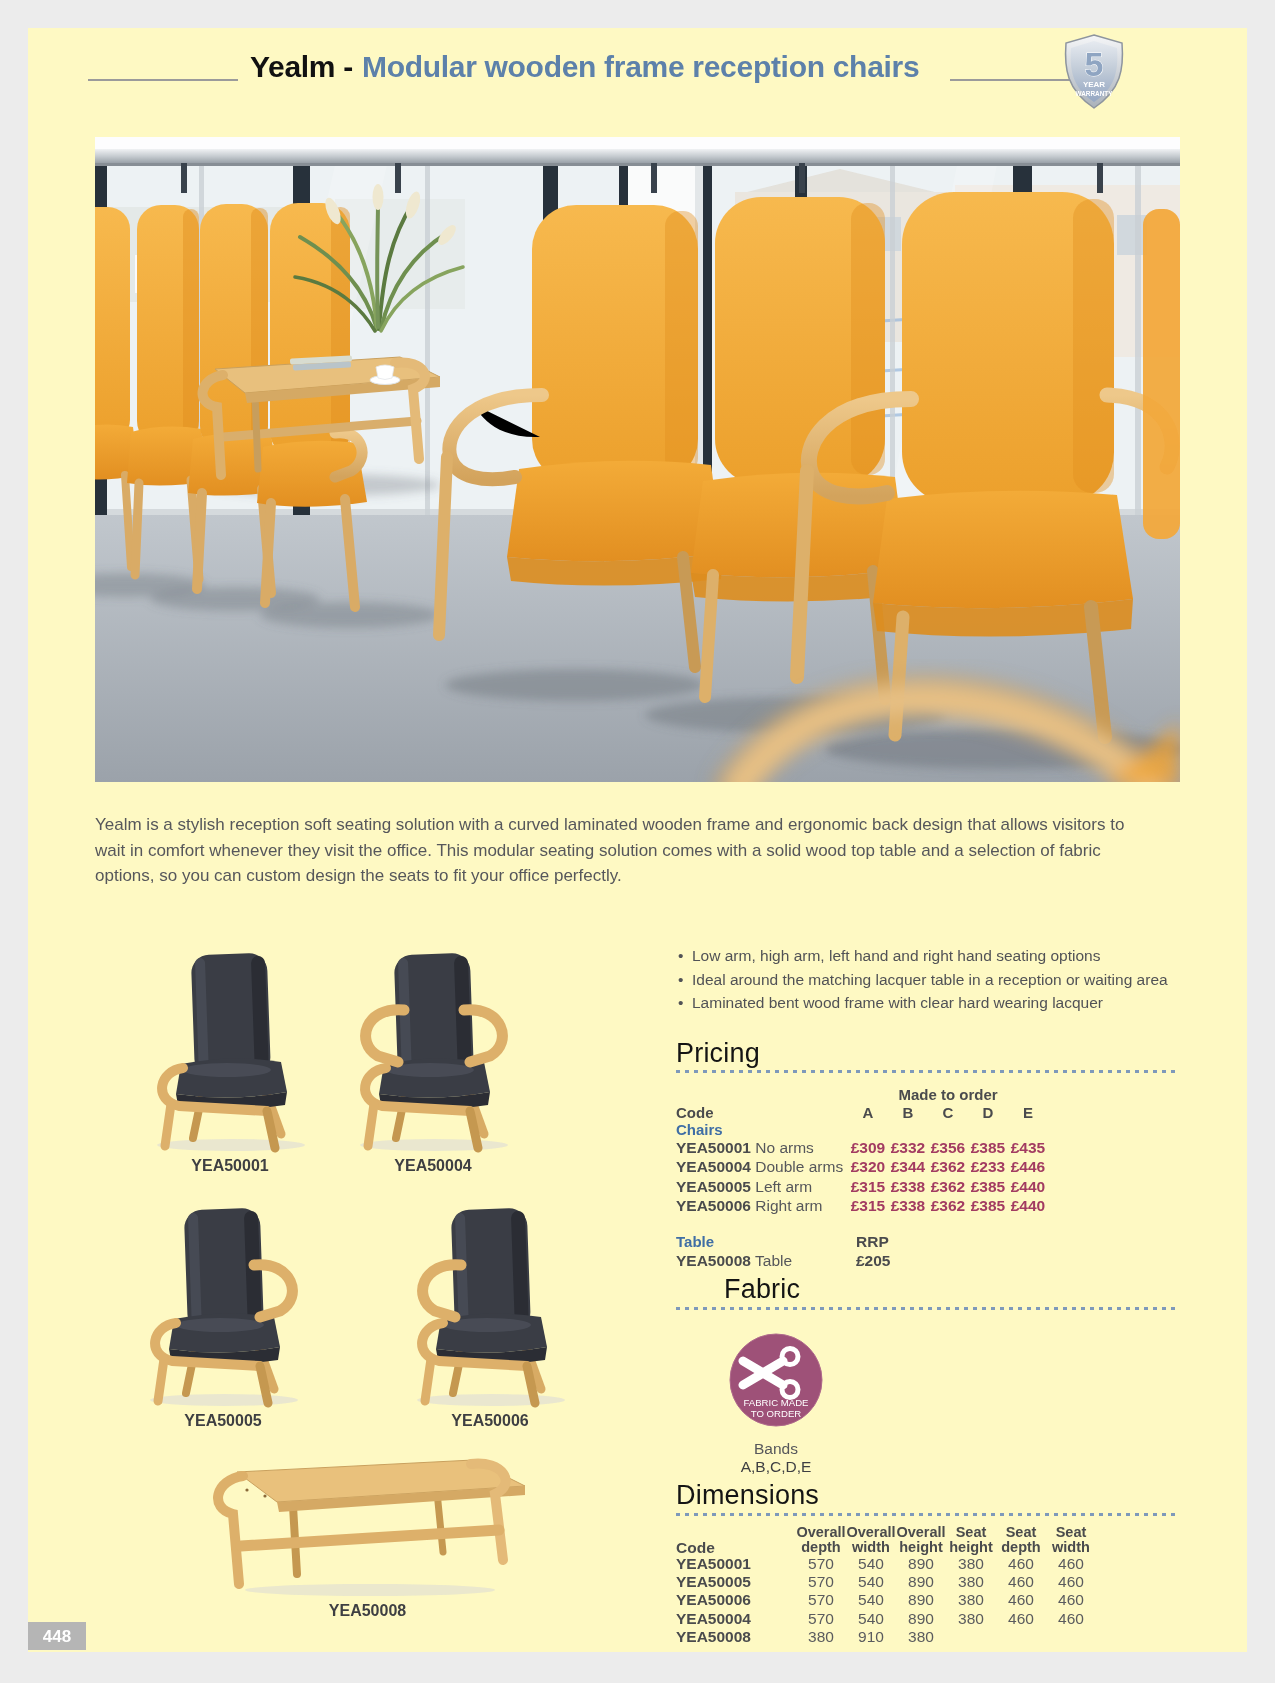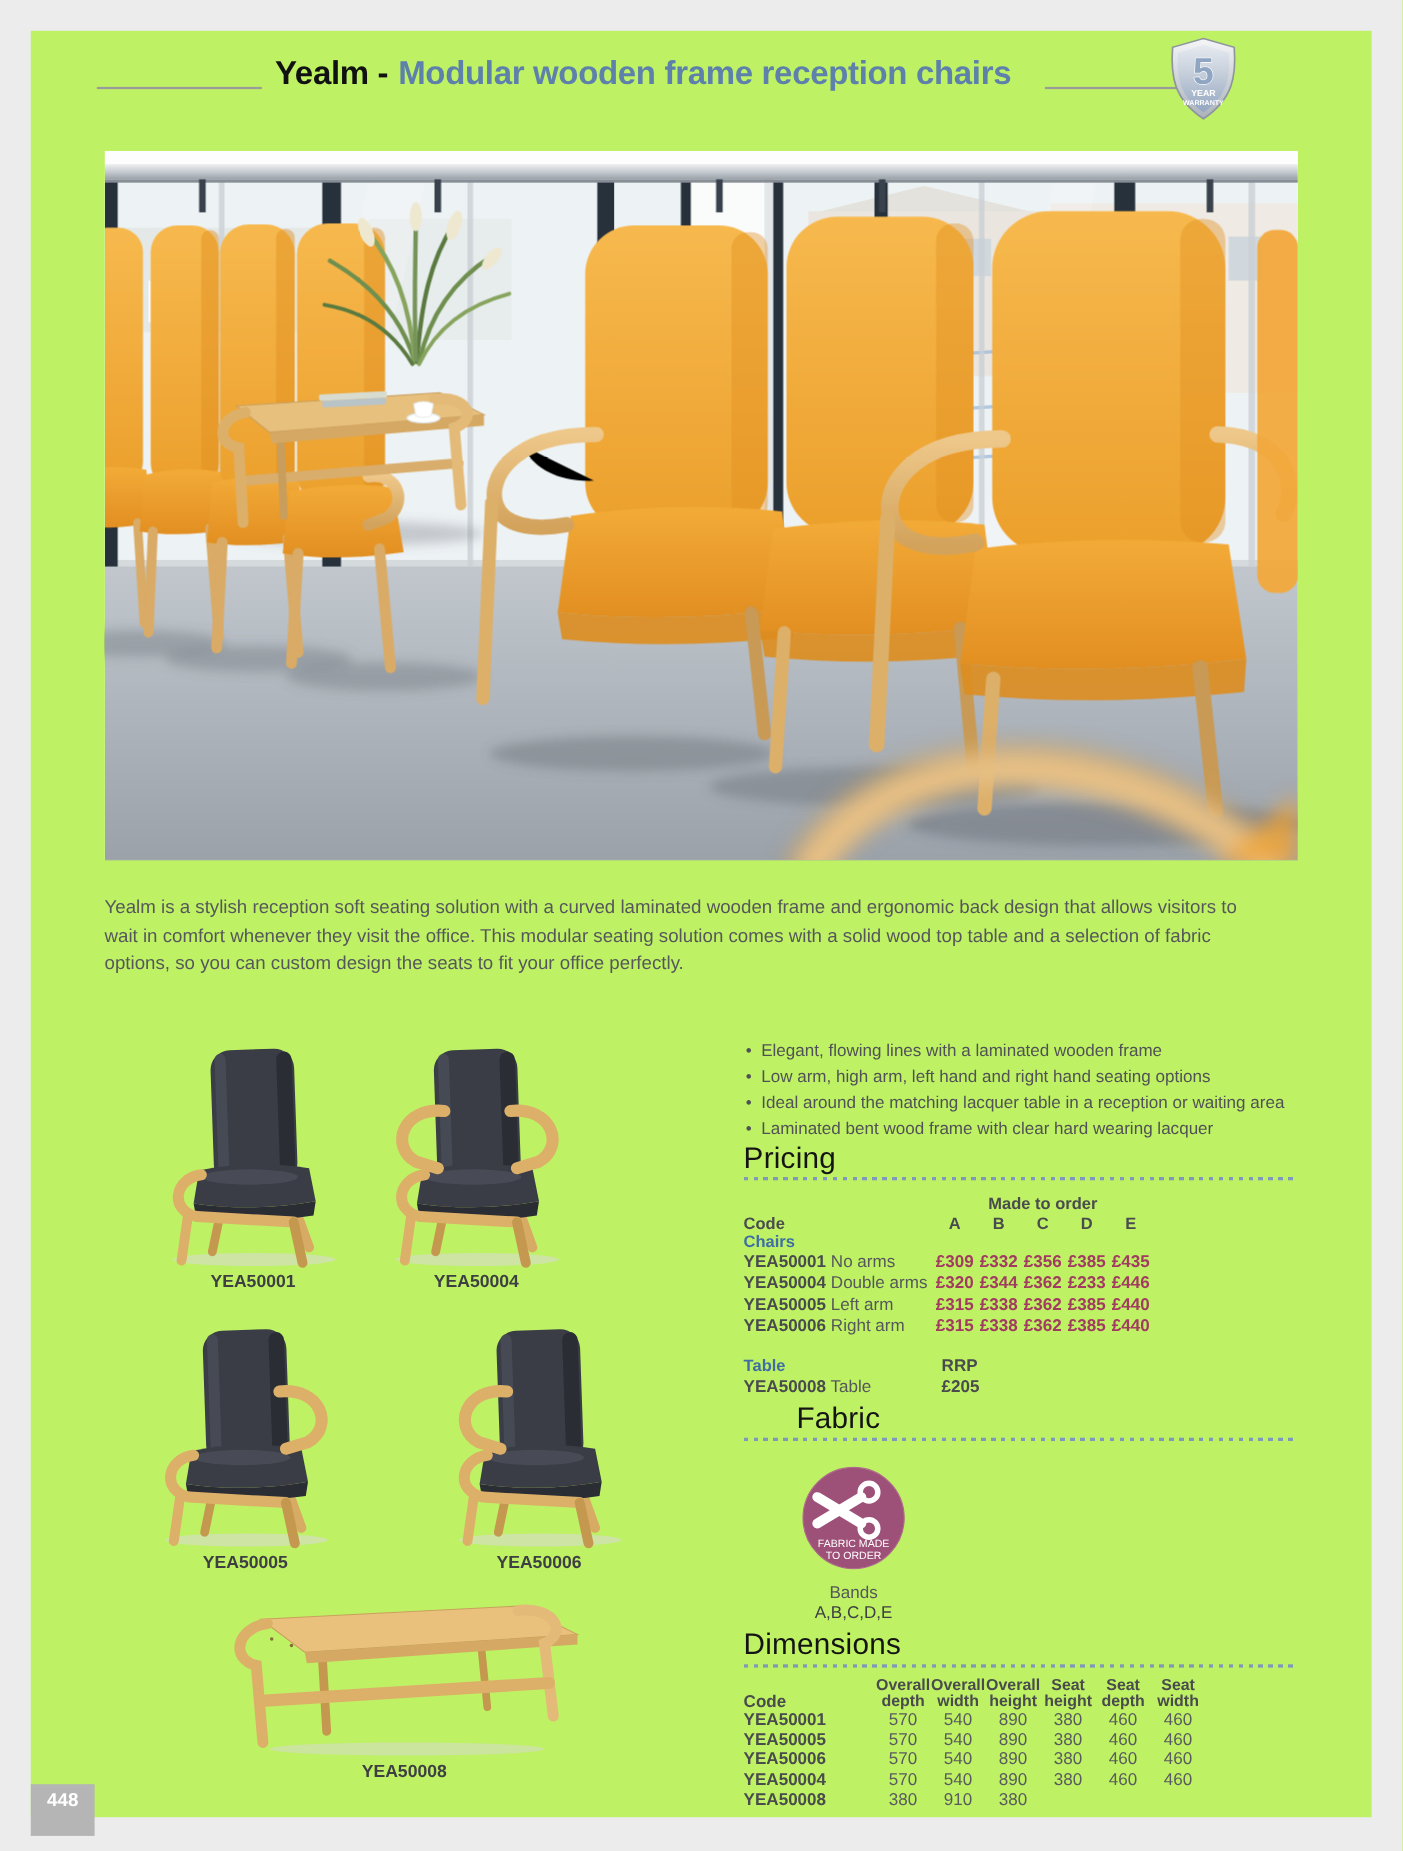--- a/index.html
+++ b/index.html
@@ -6,21 +6,21 @@
   body{
     width:1275px;height:1683px;
     background:#ececec;
     font-family:"Liberation Sans",sans-serif;
     position:relative;
     -webkit-font-smoothing:antialiased;
   }
   .page{
     position:absolute;left:28px;top:28px;
     width:1219px;height:1624px;
-    background:#bef264;
+    background:#fef9c3;
   }
   svg text{font-family:"Liberation Sans",sans-serif;}
 
   
   .hline{position:absolute;height:2px;background:#9b9b9b;}
   .title{position:absolute;left:222px;top:22px;font-size:30px;font-weight:bold;letter-spacing:-0.3px;white-space:nowrap;}
   .title .t-black{color:#111111;}
   .title .t-blue{color:#5d81aa;margin-left:9px;}
   .shield{position:absolute;left:1032px;top:5px;width:68px;height:78px;}
 
@@ -67,21 +67,21 @@
   .bands-value{position:absolute;left:648px;top:1430px;width:200px;text-align:center;font-size:15.5px;font-weight:normal;color:#3e3f42;}
 
   .dim-table{position:absolute;left:648px;top:1493px;width:505px;font-size:15.5px;color:#5a5b5e;}
   .dt-row{display:grid;grid-template-columns:120px repeat(6,50px);}
   .dt-head{align-items:end;height:34px;}
   .dt-head .hcell{font-size:14.5px;font-weight:bold;color:#4a4b4d;text-align:center;white-space:pre-line;line-height:15px;}
   .dt-head .hcode{text-align:left;font-size:15.5px;}
   .dt-data{height:18.2px;align-items:center;}
   .dt-data .vcell{text-align:center;}
 
-  .page-num{position:absolute;left:0;top:1594px;width:58px;height:47px;background:#b5b5b5;
+  .page-num{position:absolute;left:0;top:1594px;width:58px;height:28px;background:#b5b5b5;
             color:#ffffff;font-size:17px;font-weight:bold;text-align:center;line-height:30px;}
 </style>
 </head>
 <body>
 
 <div class="page">
 
   <div class="hline" style="left:60px;top:51px;width:150px;"></div>
   <div class="title">
     <span class="t-black">Yealm -</span><span class="t-blue">Modular wooden frame reception chairs</span>
@@ -413,21 +413,20 @@
       <path d="M68,28 C40,32 34,60 58,66 L64,136" fill="none" stroke="#ddb06a" stroke-width="10" stroke-linecap="round"></path>
       <path d="M296,16 C328,12 342,36 320,46 L328,112" fill="none" stroke="#e4ba78" stroke-width="10" stroke-linecap="round"></path>
       <path d="M66,98 L324,82" stroke="#ddb06a" stroke-width="11" stroke-linecap="round" fill="none"></path>
       <circle cx="72" cy="42" r="1.6" fill="#8a6a3a"></circle>
         <circle cx="90" cy="48" r="1.6" fill="#8a6a3a"></circle>
     </svg>
     <div class="plabel">YEA50008</div>
   </div>
 
   <div class="features">
-    <div>Elegant, flowing lines with a laminated wooden frame</div>
     <div>Low arm, high arm, left hand and right hand seating options</div>
     <div>Ideal around the matching lacquer table in a reception or waiting area</div>
     <div>Laminated bent wood frame with clear hard wearing lacquer</div>
   </div>
 
   <div class="h1" style="top:1010px;">Pricing</div>
   <div class="dotline" style="top:1042px;"></div>
 
   <div class="price-table">
     <div class="pt-row pt-mto">

